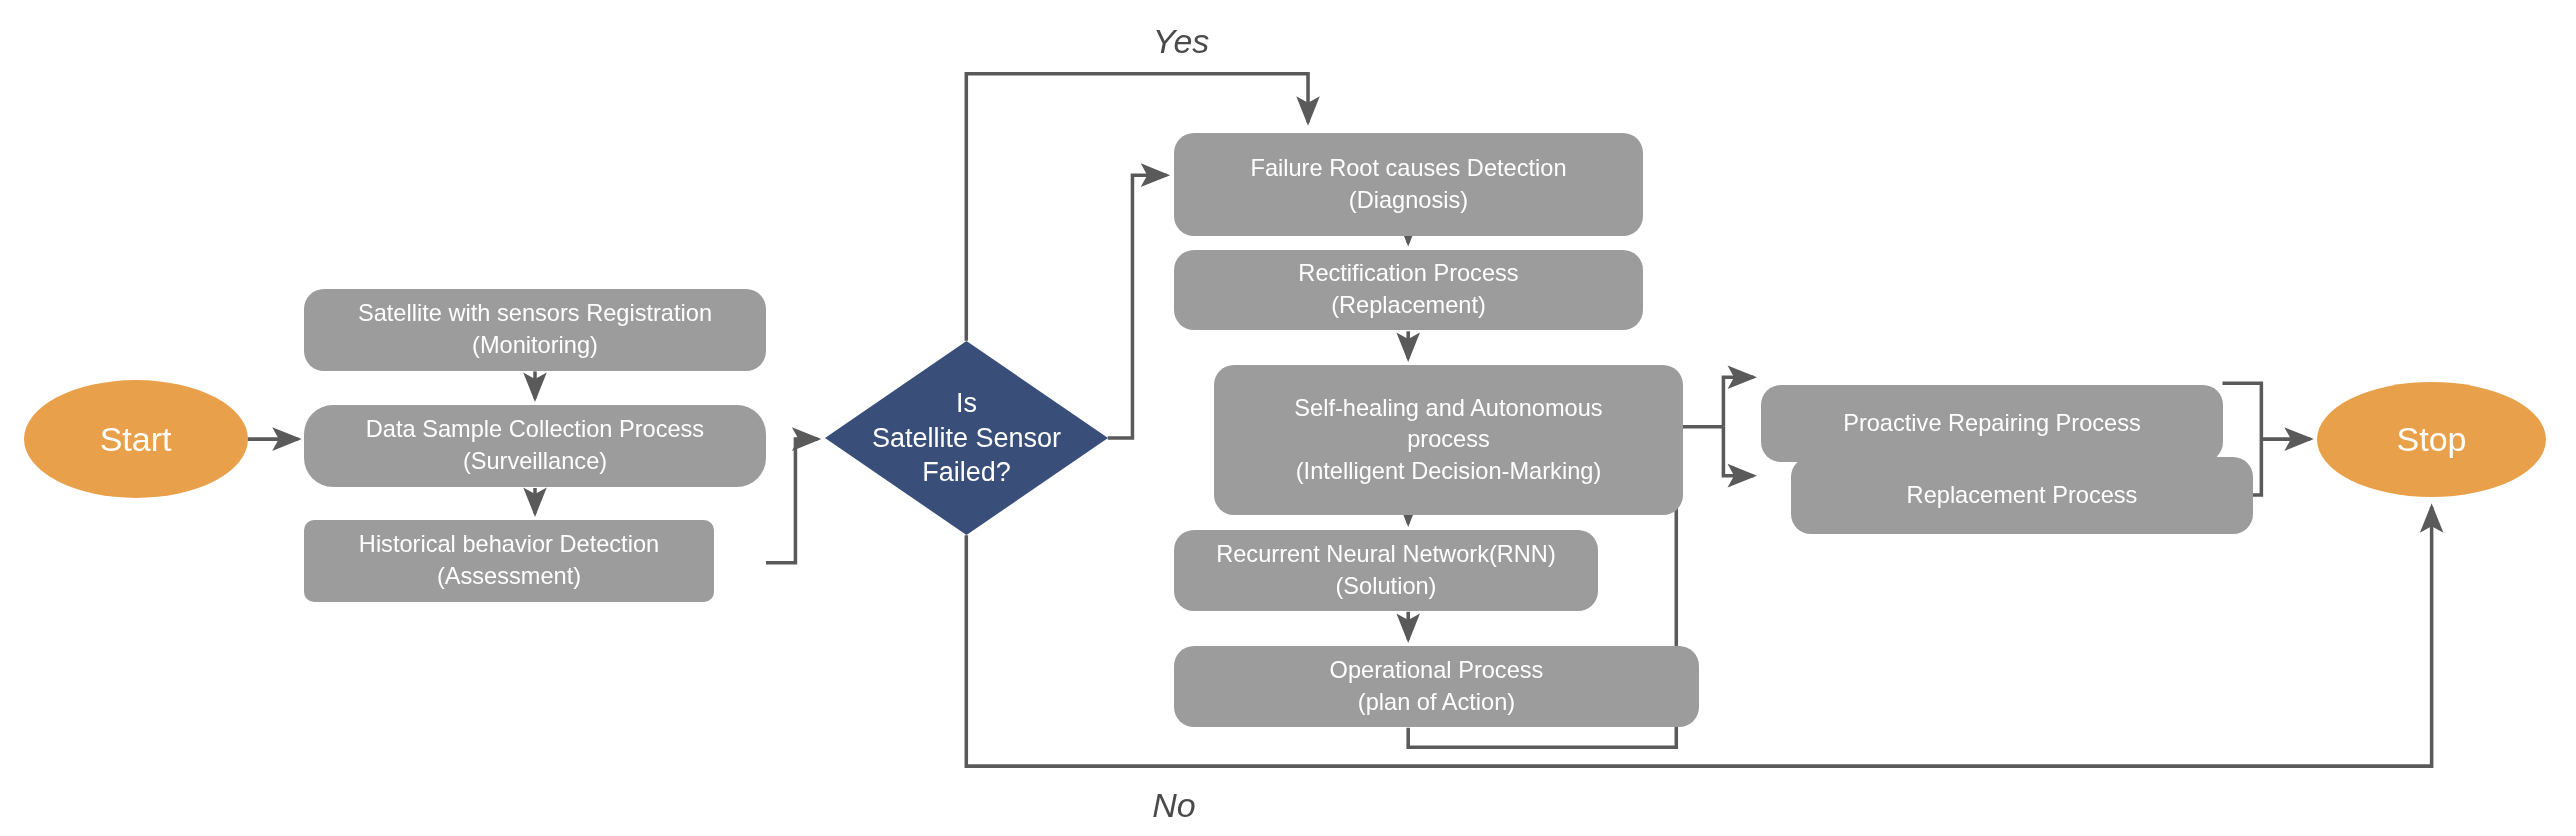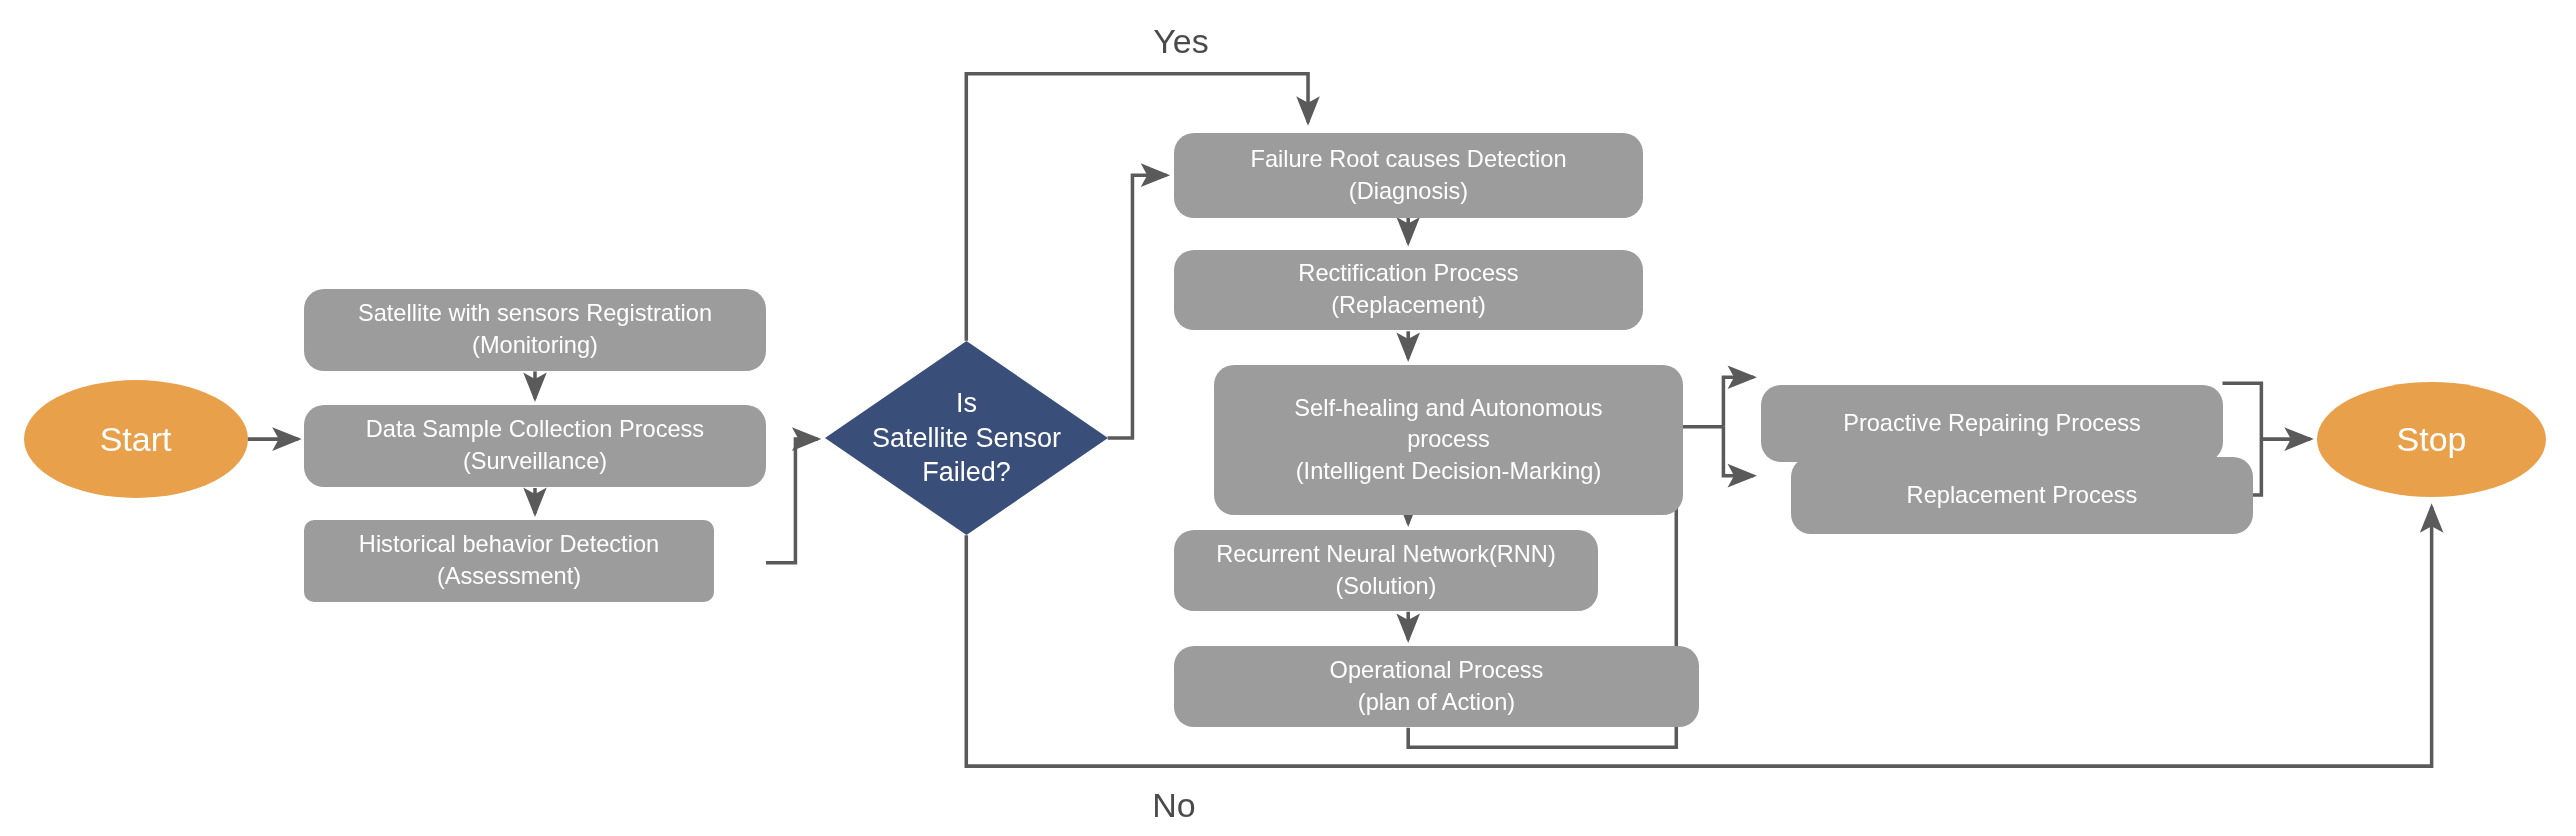--- a/index.html
+++ b/index.html
@@ -57,29 +57,30 @@
     font-size: 27px;
     line-height: 1.28;
   }
   .branch-label {
     position: absolute;
     display: flex;
     align-items: center;
     justify-content: center;
     color: var(--branch-label-color, #4A4A4A);
     font-size: 34px;
+    font-style: italic;
   }
   
   #start-terminator        { left: 23.6px;   top: 380px;  width: 224px; height: 118px; }
   #stop-terminator         { left: 2317px; top: 382px;  width: 229px; height: 115px; }
   #box-satellite-registration { left: 304px;  top: 289px;  width: 462px; height: 82px; }
-  #box-data-sample         { left: 304px;  top: 405px;  width: 462px; height: 82px; }
+  #box-data-sample         { left: 304px;  top: 405px;  width: 462px; height: 82px; border-radius: 29px; }
   #box-historical-behavior { left: 304px;  top: 520px;  width: 410px; height: 82px; border-radius: 10px; }
   #decision-sensor-failed  { left: 825px; top: 341px;  width: 283px; height: 194px; }
-  #box-failure-root        { left: 1174px; top: 133px;  width: 469px; height: 85px; }
+  #box-failure-root        { left: 1174px; top: 133px;  width: 469px; height: 103px; }
   #box-rectification       { left: 1174px; top: 250px;  width: 469px; height: 80px; }
   #box-self-healing        { left: 1174px; top: 365px;  width: 469px; height: 150px; margin-left: 40px; }
   #box-rnn                 { left: 1174px; top: 530px;  width: 424px; height: 81px; }
   #box-operational         { left: 1174px; top: 646px; width: 525px; height: 81px; }
   #box-proactive-repairing { left: 1761px; top: 345px;  width: 462px; height: 77px; margin-top: 40px; }
   #box-replacement         { left: 1761px; top: 457px;  width: 462px; height: 77px; margin-left: 30px; }
   #yes-label               { left: 1119px; top: 16.5px;   width: 124px; height: 49px; }
   #no-label                { left: 1112px; top: 781px; width: 124px; height: 49px; }
 </style>
 </head>

